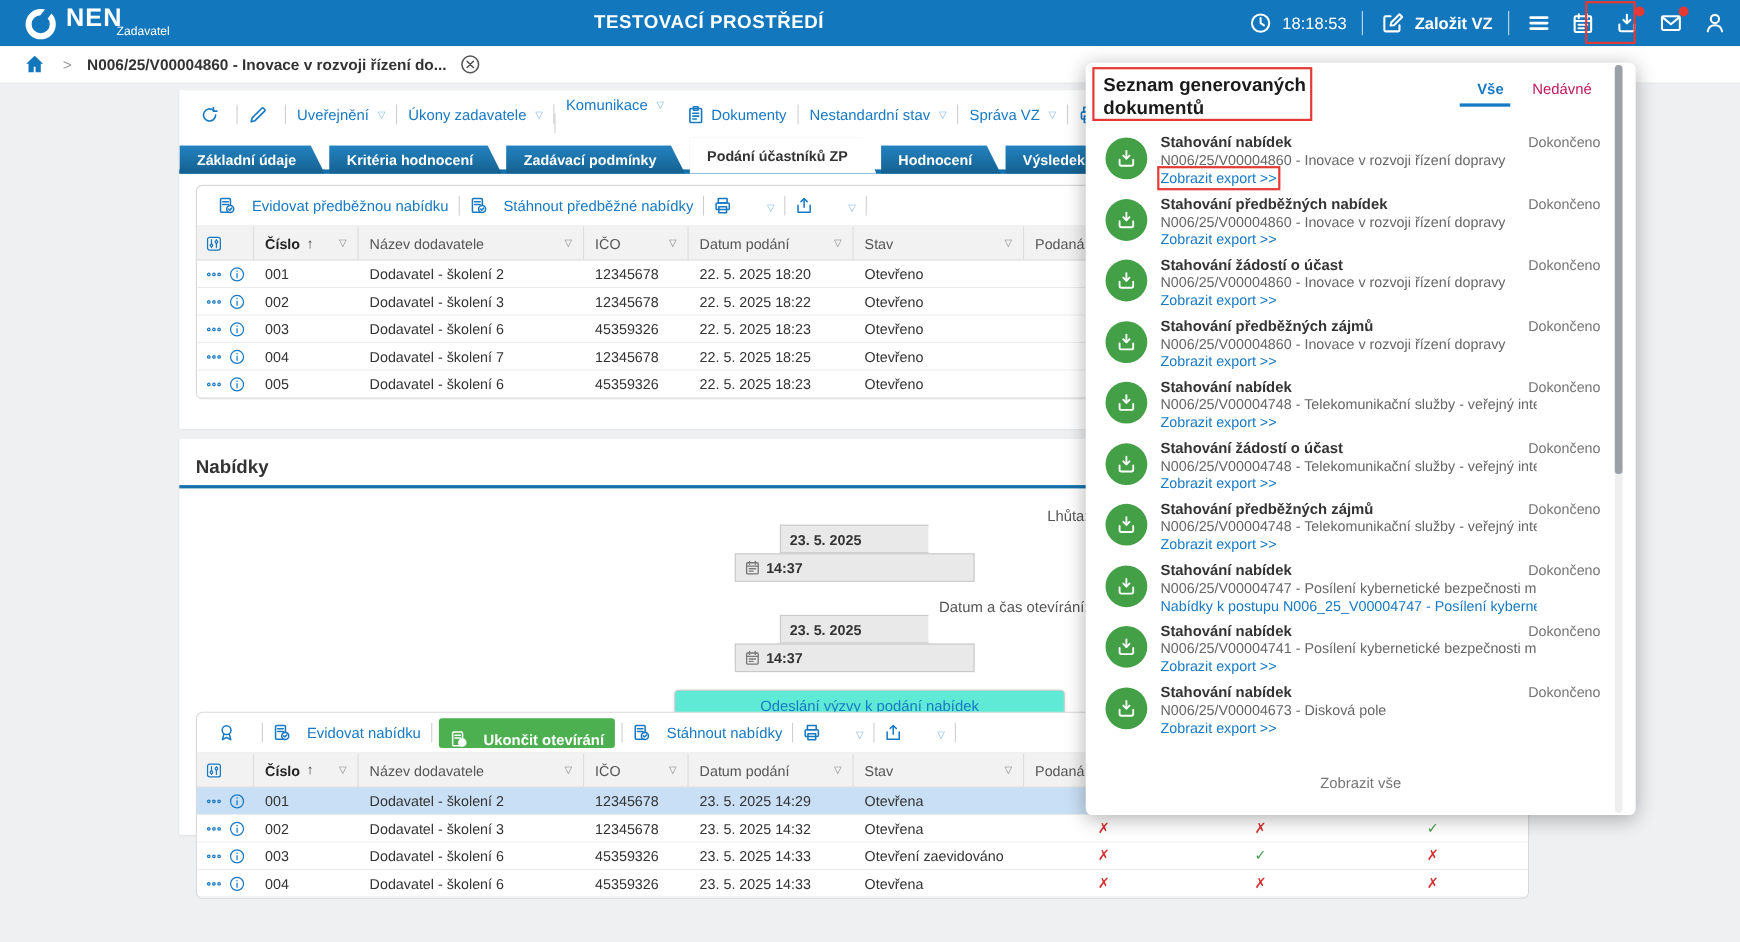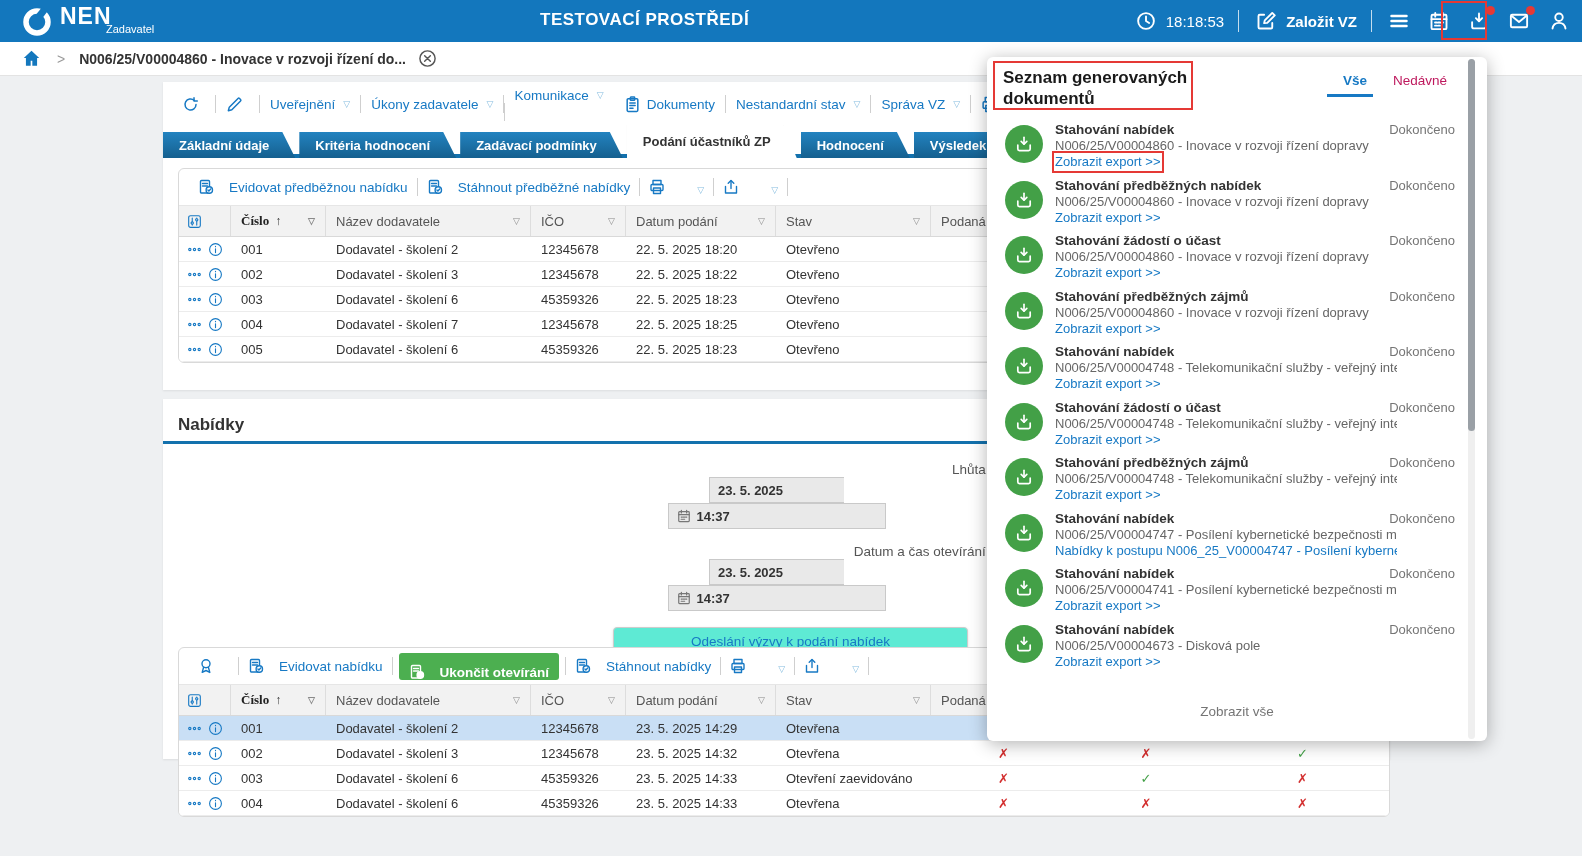--- a/index.html
+++ b/index.html
@@ -59,21 +59,21 @@
   .tablebox { position:absolute; left:15px; width:1212px; border:1px solid #d9d9d9; border-radius:6px; background:#fff; overflow:hidden; }
   .tb1 { top:86px; }
   .tb2 { top:248px; }
   .tbl-toolbar { display:flex; align-items:center; height:37px; padding-left:10px; color:#1779c4; font-size:13.5px; border-bottom:1px solid #e6e6e6; white-space:nowrap; }
   .tbl-btn { display:flex; align-items:flex-end; gap:15px; padding:0 9px; cursor:pointer; }
   .tbl-btn .ic svg { width:16px; height:16px; }
   .tbl-btn.green { background:#4caf50; color:#fff; border-radius:3px; height:27px; margin:0 6px; padding:0 10px; font-weight:bold; }
   .thead { display:flex; align-items:stretch; height:31px; background:#f2f2f2; border-bottom:1px solid #d9d9d9; color:#555; }
   .th { display:flex; align-items:center; padding:0 10px; border-right:1px solid #ddd; position:relative; }
   .th .flt { margin-left:auto; font-size:9px; color:#8a8a8a; cursor:pointer; }
-  .th.b { font-weight:bold; color:#222;font-family:Liberation Serif, serif; }
+  .th.b { font-weight:bold; color:#222; }
   .sort { color:#333; font-size:12px; margin:0 4px 0 6px; }
   .trow { display:flex; align-items:center; height:25px; border-bottom:1px solid #ececec; background:#fff; }
   .trow.selected { background:#c9dff5; }
   .cell { padding:0 10px; overflow:hidden; white-space:nowrap; }
   .col-a { width:52px; display:flex; gap:6px; align-items:center; padding:0 0 0 8px; }
   .col-cislo{ width:95px; } .col-naz{ width:205px; } .col-ico{ width:95px; }
   .col-dat{ width:150px; } .col-stav{ width:155px; } .col-pod{ width:145px; }
   .col-h1{ width:140px; } .col-h2{ flex:1; border-right:none !important; }
   .ric { color:#1779c4; cursor:pointer; }
   .ric svg { width:15px; height:15px; stroke:#1779c4; fill:none; stroke-width:1.2; }

